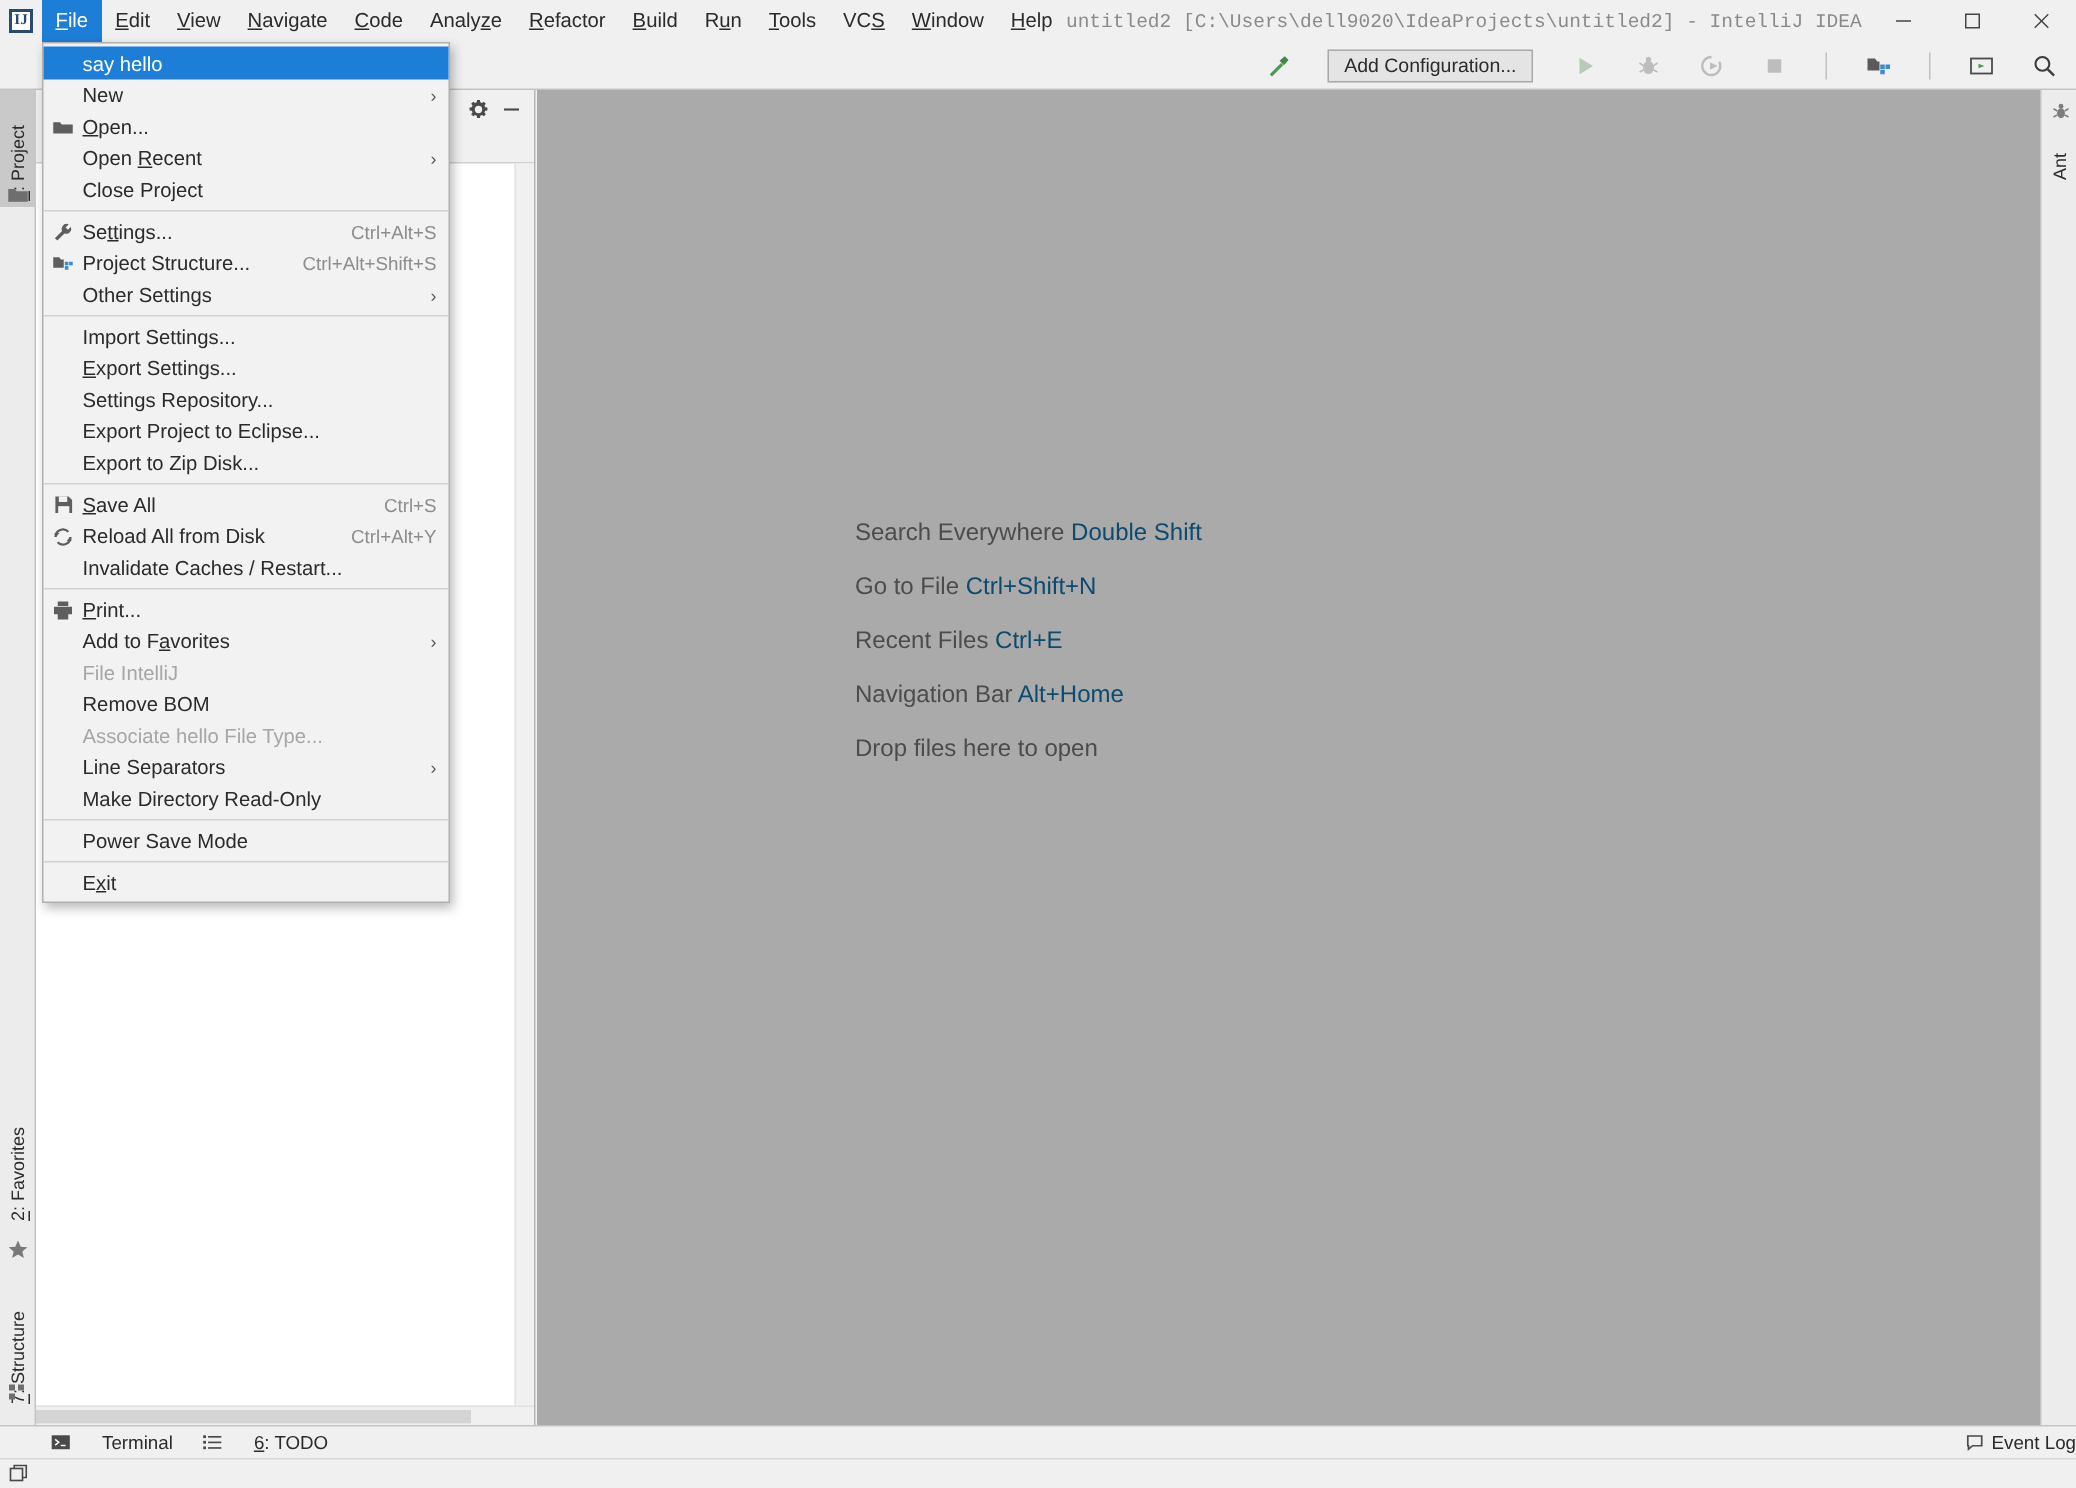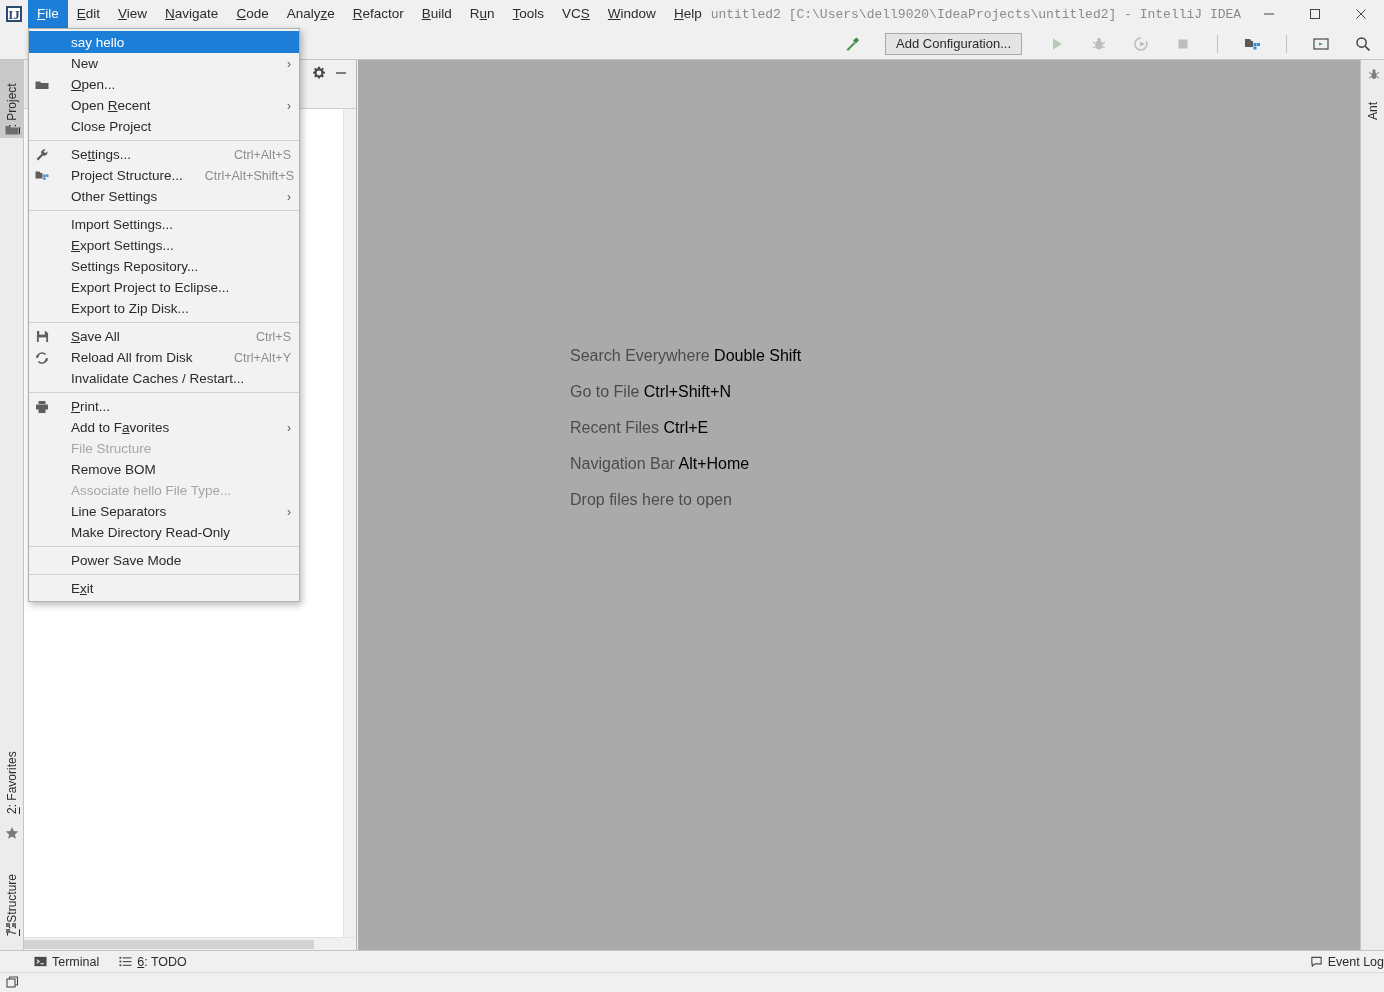--- a/index.html
+++ b/index.html
@@ -16,21 +16,21 @@
   .titlebar {
     position: absolute; top: 0; left: 0; width: 1384px; height: 28px;
     background: #f0f0f0; display: flex; align-items: center;
   }
   .app-logo {
     width: 28px; height: 28px; display: flex; align-items: center; justify-content: center;
   }
   .logo-box {
     width: 16px; height: 16px; border: 2px solid #2b4a6f; background: #fff;
     display: flex; align-items: center; justify-content: center;
-    font-size: 13px; font-weight: bold; color: #2b4a6f; line-height: 1;
+    font-size: 10px; font-weight: bold; color: #2b4a6f; line-height: 1;
     font-family: "Liberation Serif", serif;
   }
   .menubar { display: flex; align-items: stretch; height: 28px; }
   .menu-item {
     padding: 0 9px; height: 28px; line-height: 28px;
     font-size: 13.5px; color: #2b2b2b; cursor: default; white-space: nowrap;
   }
   .menu-item u { text-decoration: underline; text-underline-offset: 1px; }
   .menu-item.active { background: #1c7ed6; color: #ffffff; }
   .menu-item.active u { color: #ffffff; }
@@ -121,47 +121,47 @@
 
   
   .editor-area {
     position: absolute; top: 60px; left: 358px; right: 24px; height: 890px;
     background: #aaaaaa;
   }
   .welcome-block {
     position: absolute; left: 212px; top: 287px; display: flex; flex-direction: column; gap: 18px;
   }
   .welcome-row { font-size: 16px; color: #4c4c4c; white-space: nowrap; }
-  .welcome-row .kb { color: #000000; margin-top: 44px; }
+  .welcome-row .kb { color: #0c4a6e; margin-top: 44px; }
 
   
   .bottom-tabs {
     position: absolute; left: 0; top: 950px; width: 1384px; height: 22px;
     background: #f0f0f0; border-top: 1px solid #c4c4c4;
     display: flex; align-items: center; font-size: 12.5px; color: #2b2b2b;
   }
-  .btab { display: flex; align-items: center; gap: 5px; padding: 0 10px; height: 22px; }
+  .btab { display: flex; align-items: center; gap: 21px; padding: 0 10px; height: 22px; }
   .btab u { text-decoration: underline; }
   .status-right { margin-left: auto; display: flex; align-items: center; gap: 5px; }
   .statusbar {
     position: absolute; left: 0; top: 972px; width: 1384px; height: 20px;
     background: #f0f0f0; border-top: 1px solid #d8d8d8;
     display: flex; align-items: center; padding-left: 6px;
   }
 
   
   .dropdown {
     position: absolute; left: 28px; top: 28px; width: 272px;
     background: #f2f2f2; border: 1px solid #b0b0b0;
     box-shadow: 2px 3px 7px rgba(0,0,0,0.28);
     padding: 2px 0 2px 0; z-index: 50;
   }
   .mrow {
     position: relative; height: 21px; display: flex; align-items: center;
-    font-size: 13.5px; color: #2b2b2b; padding-left: 42px; padding-right: 8px;
+    font-size: 13.5px; color: #2b2b2b; padding-left: 26px; padding-right: 8px;
     cursor: default; white-space: nowrap;
   }
   .mrow.sel { background: #1c7ed6; color: #ffffff; height: 22px; }
   .mrow.disabled { color: #a6a6a6; }
   .mrow u { text-decoration: underline; text-underline-offset: 1px; }
   .mrow .mlabel { flex: none; }
   .mrow .mshort { margin-left: auto; color: #8d8d8d; font-size: 12.5px; padding-left: 22px; }
   .mrow .micon {
     position: absolute; left: 5px; top: 50%; transform: translateY(-50%);
     width: 16px; height: 16px; display: flex; align-items: center; justify-content: center;
@@ -528,21 +528,21 @@
           <rect x="3.5" y="9" width="7" height="4" fill="#5e5e5e"></rect>
         </svg>
       </span>
       <span class="mlabel"><u>P</u>rint...</span>
     </div>
     <div class="mrow">
       <span class="mlabel">Add to F<u>a</u>vorites</span>
       <span class="marrow">›</span>
     </div>
     <div class="mrow disabled">
-      <span class="mlabel">File Structure</span>
+      <span class="mlabel">File IntelliJ</span>
     </div>
     <div class="mrow">
       <span class="mlabel">Remove BOM</span>
     </div>
     <div class="mrow disabled">
       <span class="mlabel">Associate hello File Type...</span>
     </div>
     <div class="mrow">
       <span class="mlabel">Line Separators</span>
       <span class="marrow">›</span>

